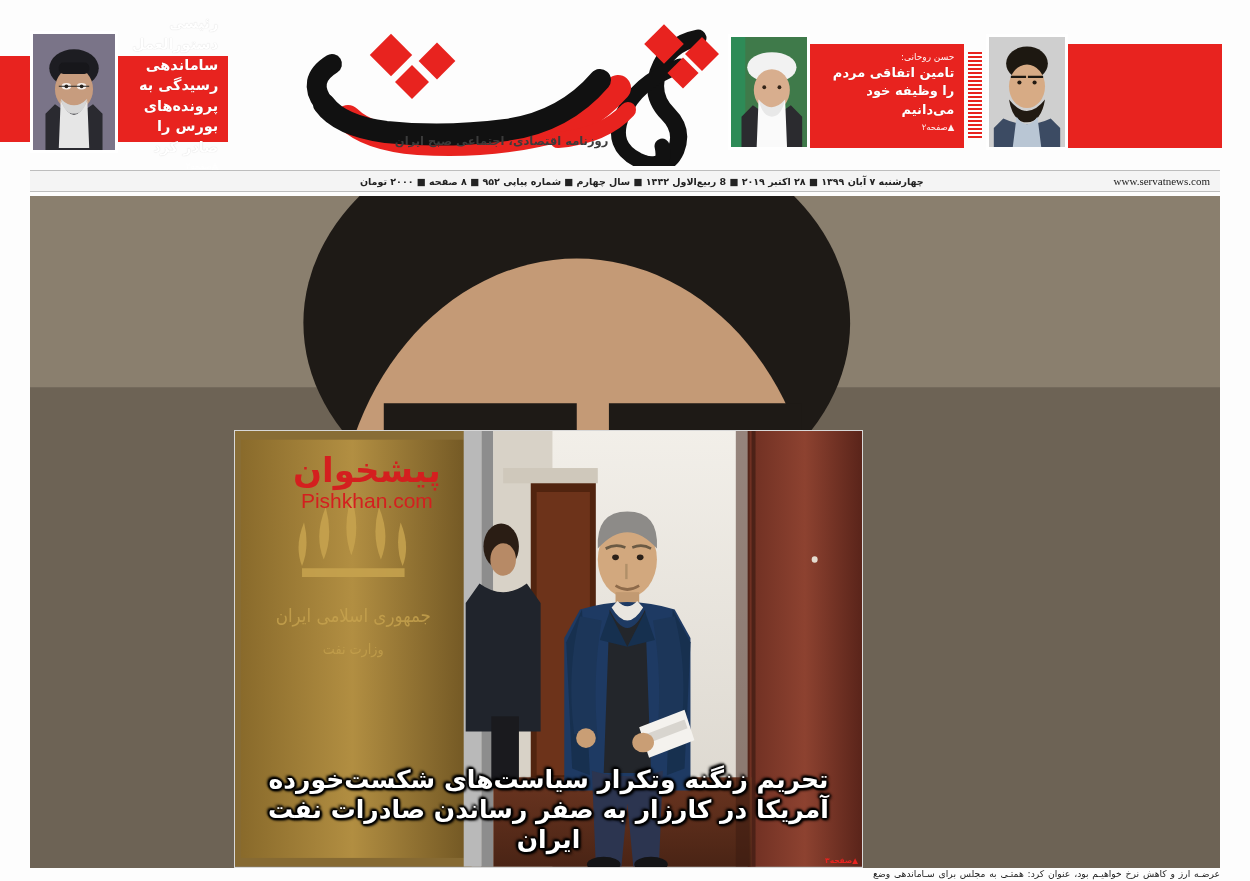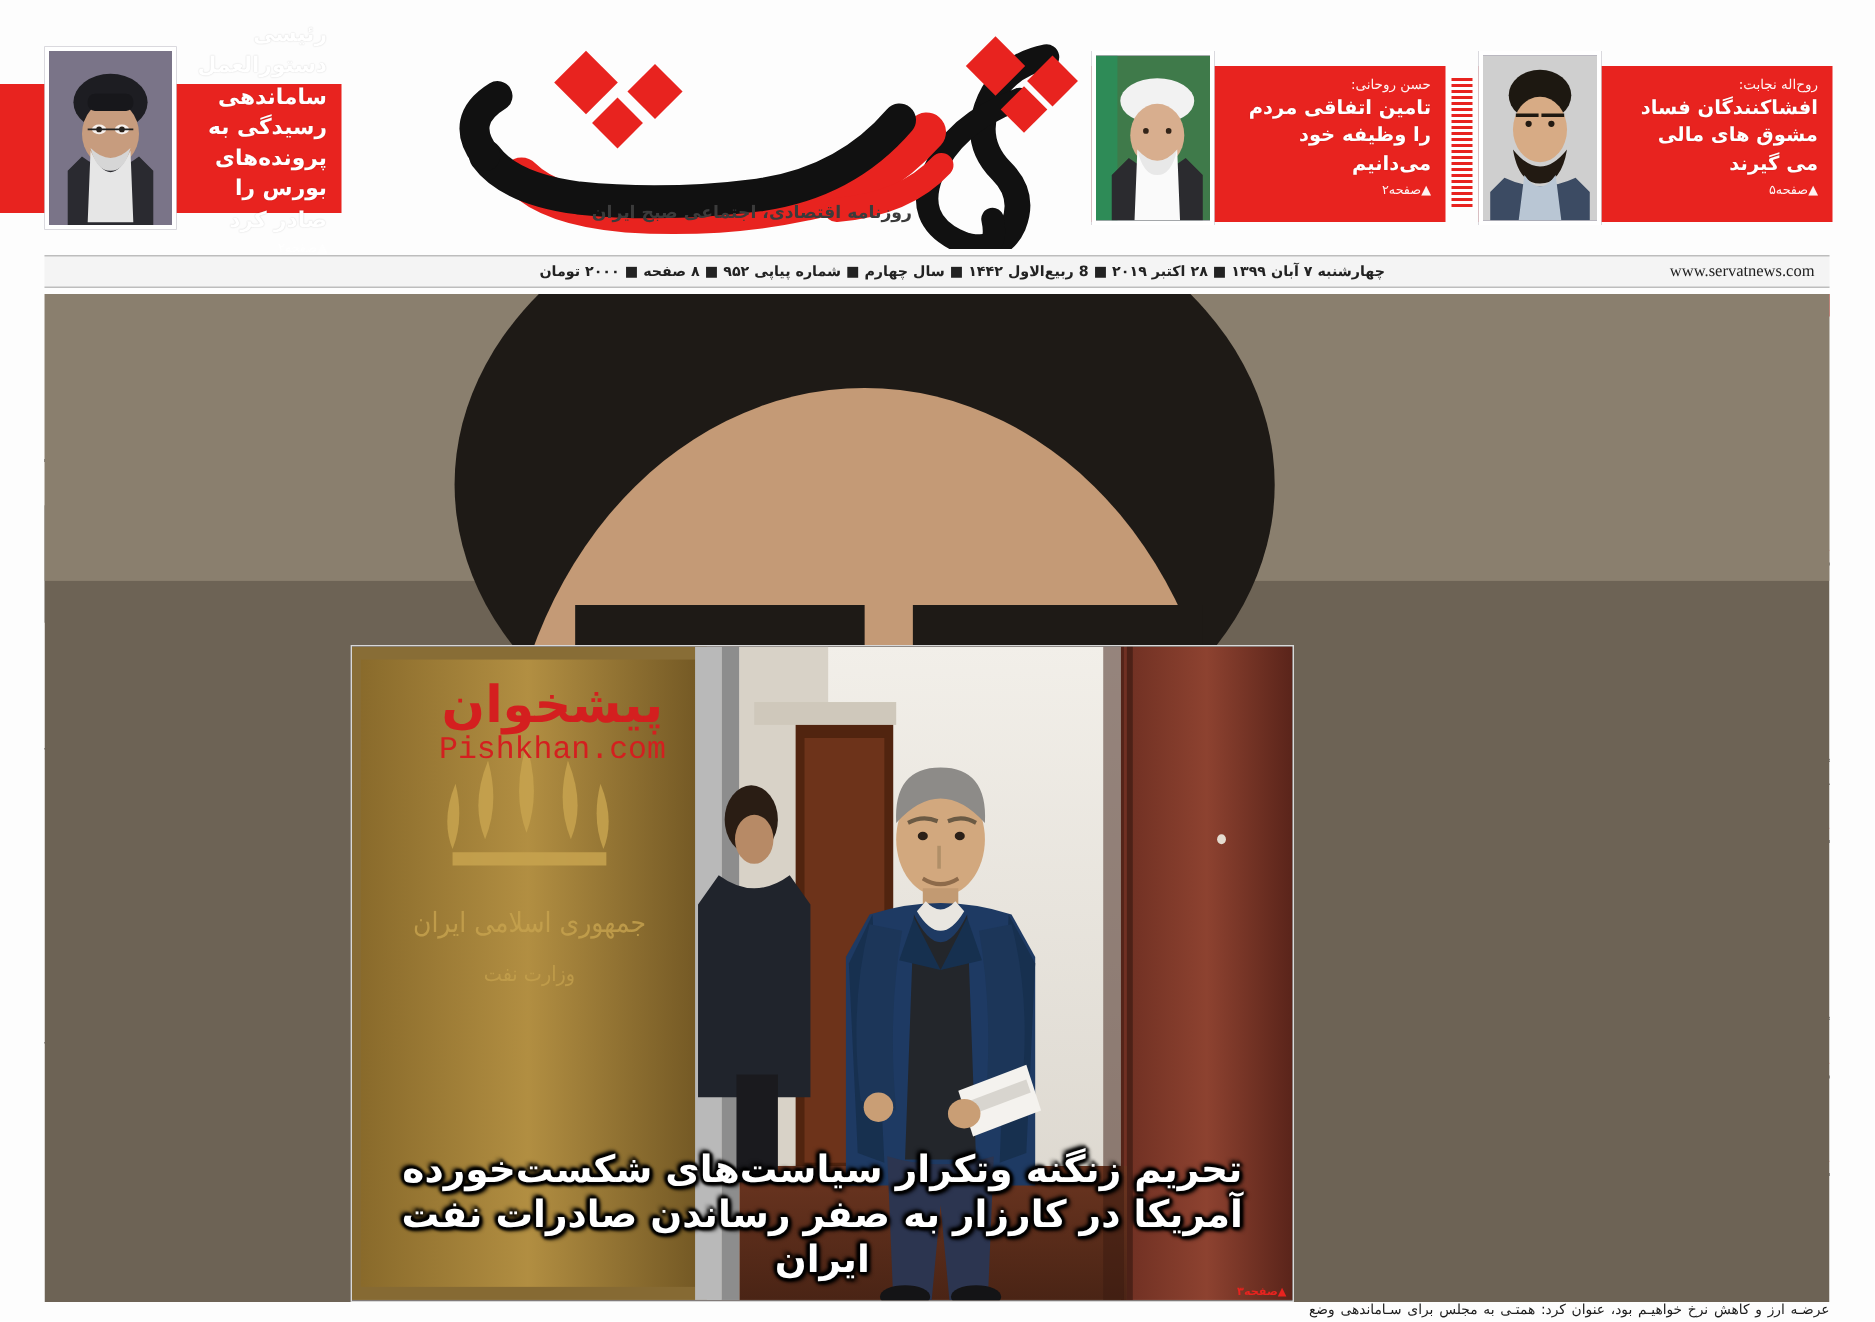--- a/index.html
+++ b/index.html
@@ -289,21 +289,21 @@
     z-index: 5;
   }
   .wm-fa {
     font-size: 34px;
     font-weight: bold;
     color: #d41f1f;
     line-height: 1;
     letter-spacing: -1px;
   }
   .wm-en {
-    font-family: Liberation Mono, monospace;
+    font-family: Liberation Sans, sans-serif;
     font-size: 21px;
     color: #d41f1f;
     direction: ltr;
     margin-top: 2px;
   }
   .photo-pg {
     position: absolute;
     bottom: 2px; right: 4px;
     font-size: 7.5px;
     color: #e8231f;
@@ -449,25 +449,20 @@
             <rect width="82" height="116" fill="#cfcfcf"></rect>
             <ellipse cx="41" cy="28" rx="22" ry="18" fill="#1d1811"></ellipse>
             <ellipse cx="41" cy="52" rx="19" ry="23" fill="#d7ab85"></ellipse>
             <path d="M22 66 q19 24 38 0 q-4 24 -19 24 q-15 0 -19 -24z" fill="#221a12"></path>
             <circle cx="33" cy="48" r="2.2" fill="#221a12"></circle>
             <circle cx="49" cy="48" r="2.2" fill="#221a12"></circle>
             <path d="M24 42 h16 M42 42 h16" stroke="#1d1811" stroke-width="2.4" fill="none"></path>
             <path d="M16 86 q25 12 50 0 l10 10 v20 h-70 v-20 z" fill="#3c4b63"></path>
             <path d="M30 84 q11 16 22 0 l4 32 h-30 z" fill="#b9c6d4"></path>
           </svg>
-        </div>
-        <div class="promo-text">
-          <div style="font-size:9px;opacity:.95;margin-bottom:2px;">روح‌اله نجابت:</div>
-          <div class="promo-head">افشاکنندگان فساد مشوق های مالی می گیرند</div>
-          <div class="promo-page">▲صفحه۵</div>
         </div>
       </div>
     </div>
   </div>
 
   <div class="date-bar">
     <div class="site">www.servatnews.com</div>
     <div class="info">چهارشنبه ۷ آبان ۱۳۹۹ ■ ۲۸ اکتبر ۲۰۱۹ ■ 8 ربیع‌الاول ۱۴۴۲ ■ سال چهارم ■ شماره پیاپی ۹۵۲ ■ ۸ صفحه ■ ۲۰۰۰ تومان</div>
     <div style="width:130px"></div>
   </div>

